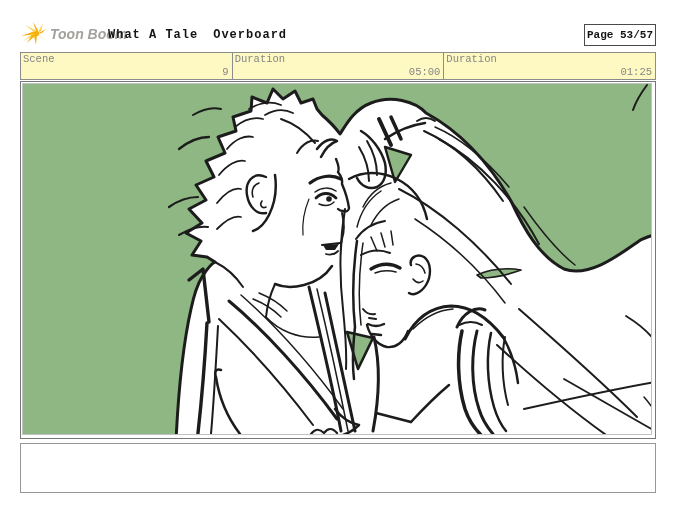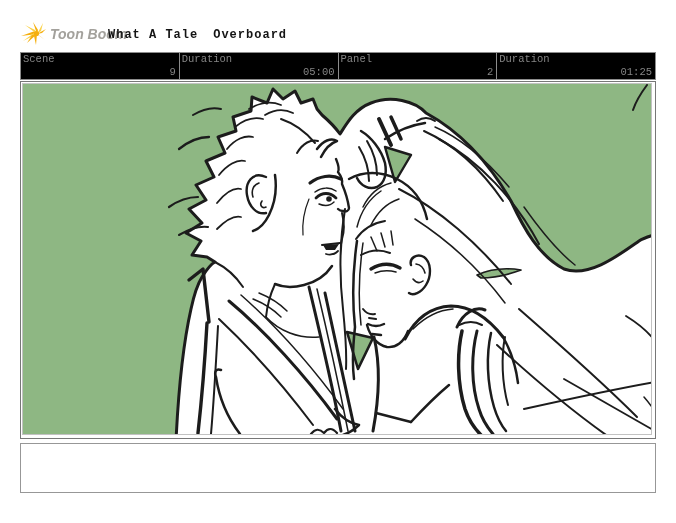--- a/index.html
+++ b/index.html
@@ -12,21 +12,21 @@
               font-size:14px;color:#a3a19c;letter-spacing:0px;}
   #titles{position:absolute;left:108px;top:28px;display:flex;font-weight:bold;font-size:12px;
           color:#141414;letter-spacing:1px;white-space:pre;}
   #episode-title{margin-left:15px;}
   #pagebox{position:absolute;left:584px;top:24px;width:70px;height:20px;border:1px solid #4a4a4a;
            display:flex;align-items:center;justify-content:center;font-weight:bold;font-size:11px;
            color:#141414;}
   
   #infobar{position:absolute;left:20px;top:52px;width:634px;height:26px;display:flex;
            border:1px solid #8c8c8c;}
-  .cell{flex:1;border-right:1px solid #8c8c8c;position:relative;background:#000000;}
+  .cell{flex:1;border-right:1px solid #8c8c8c;position:relative;background:#fef9c3;}
   .cell:last-child{border-right:none;}
   .cell .lbl{position:absolute;left:2px;top:0px;font-size:10.5px;color:#858585;}
   .cell .val{position:absolute;right:3px;bottom:1px;font-size:10.5px;color:#858585;}
   
   #panel-frame{position:absolute;left:20px;top:81px;width:632px;height:354px;
                border:1px solid #777;background:#fff;padding:1px;}
   #panel-frame svg{display:block;border:1px solid #c2c2c2;}
   
   #caption-box{position:absolute;left:20px;top:443px;width:634px;height:48px;
                border:1px solid #979797;background:#fff;}
@@ -52,33 +52,30 @@
       </g>
     </svg>
     <span id="brand-text">Toon Boom</span>
   </div>
 
   <div id="titles">
     <span>What A Tale</span>
     <span id="episode-title">Overboard</span>
   </div>
 
+  <div id="pagebox">Page 53/57</div>
 
   <div id="infobar">
     <div class="cell">
       <span class="lbl">Scene</span>
       <span class="val">9</span>
     </div>
     <div class="cell">
       <span class="lbl">Duration</span>
       <span class="val">05:00</span>
-    </div>
-    <div class="cell">
-      <span class="lbl">Panel</span>
-      <span class="val">2</span>
     </div>
     <div class="cell">
       <span class="lbl">Duration</span>
       <span class="val">01:25</span>
     </div>
   </div>
 
   <div id="panel-frame">
     <svg width="628" height="350" viewBox="4 5 628 350">
 

